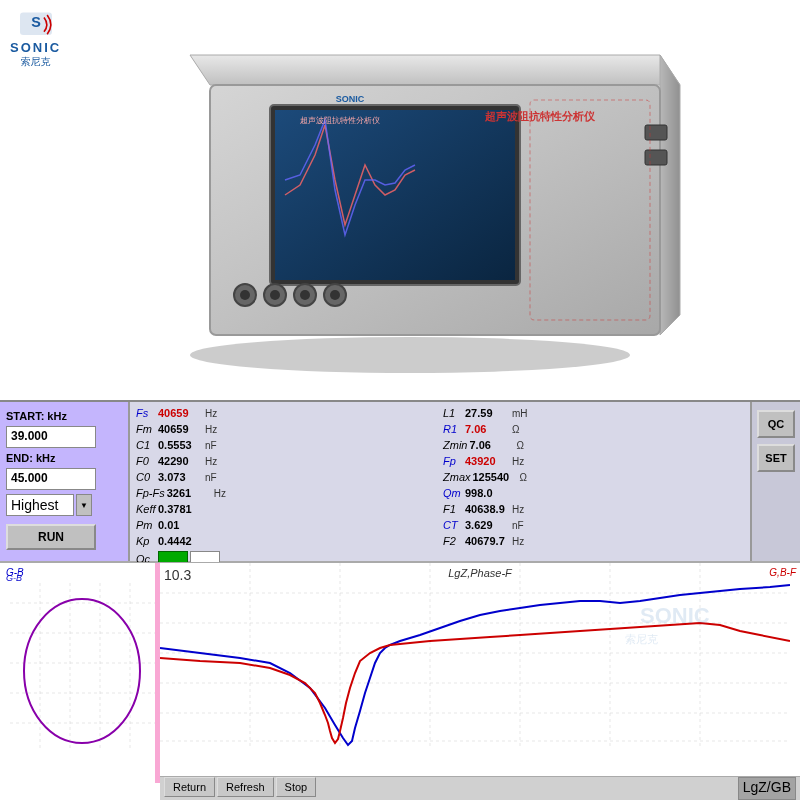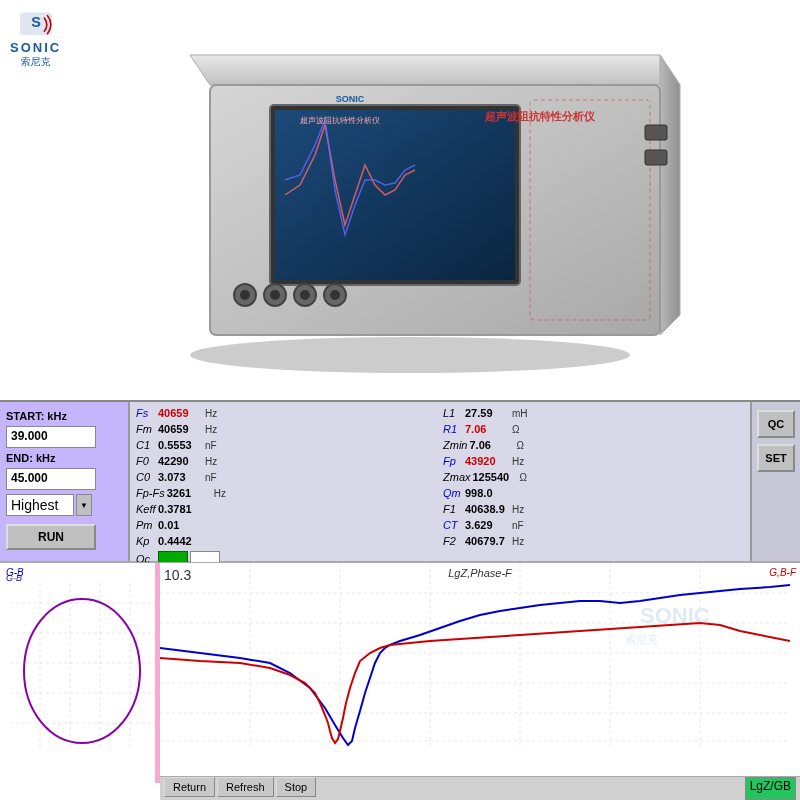--- a/index.html
+++ b/index.html
@@ -248,24 +248,24 @@
       border: 1px outset #ddd;
       padding: 1px 8px;
       font-size: 11px;
       cursor: pointer;
       height: 20px;
     }
     .lgz-badge {
       position: absolute;
       bottom: 2px;
       right: 4px;
-      background: #22c55e;
+      background: #a3a3a3;
       border: 1px solid #888;
       padding: 1px 4px;
-      font-size: 12px;
+      font-size: 14px;
     }
     .grid-line {
       stroke: #ccc;
       stroke-width: 0.5;
       stroke-dasharray: 3,3;
     }
 
     
     .qc-green-box {
       background: #00aa00;

